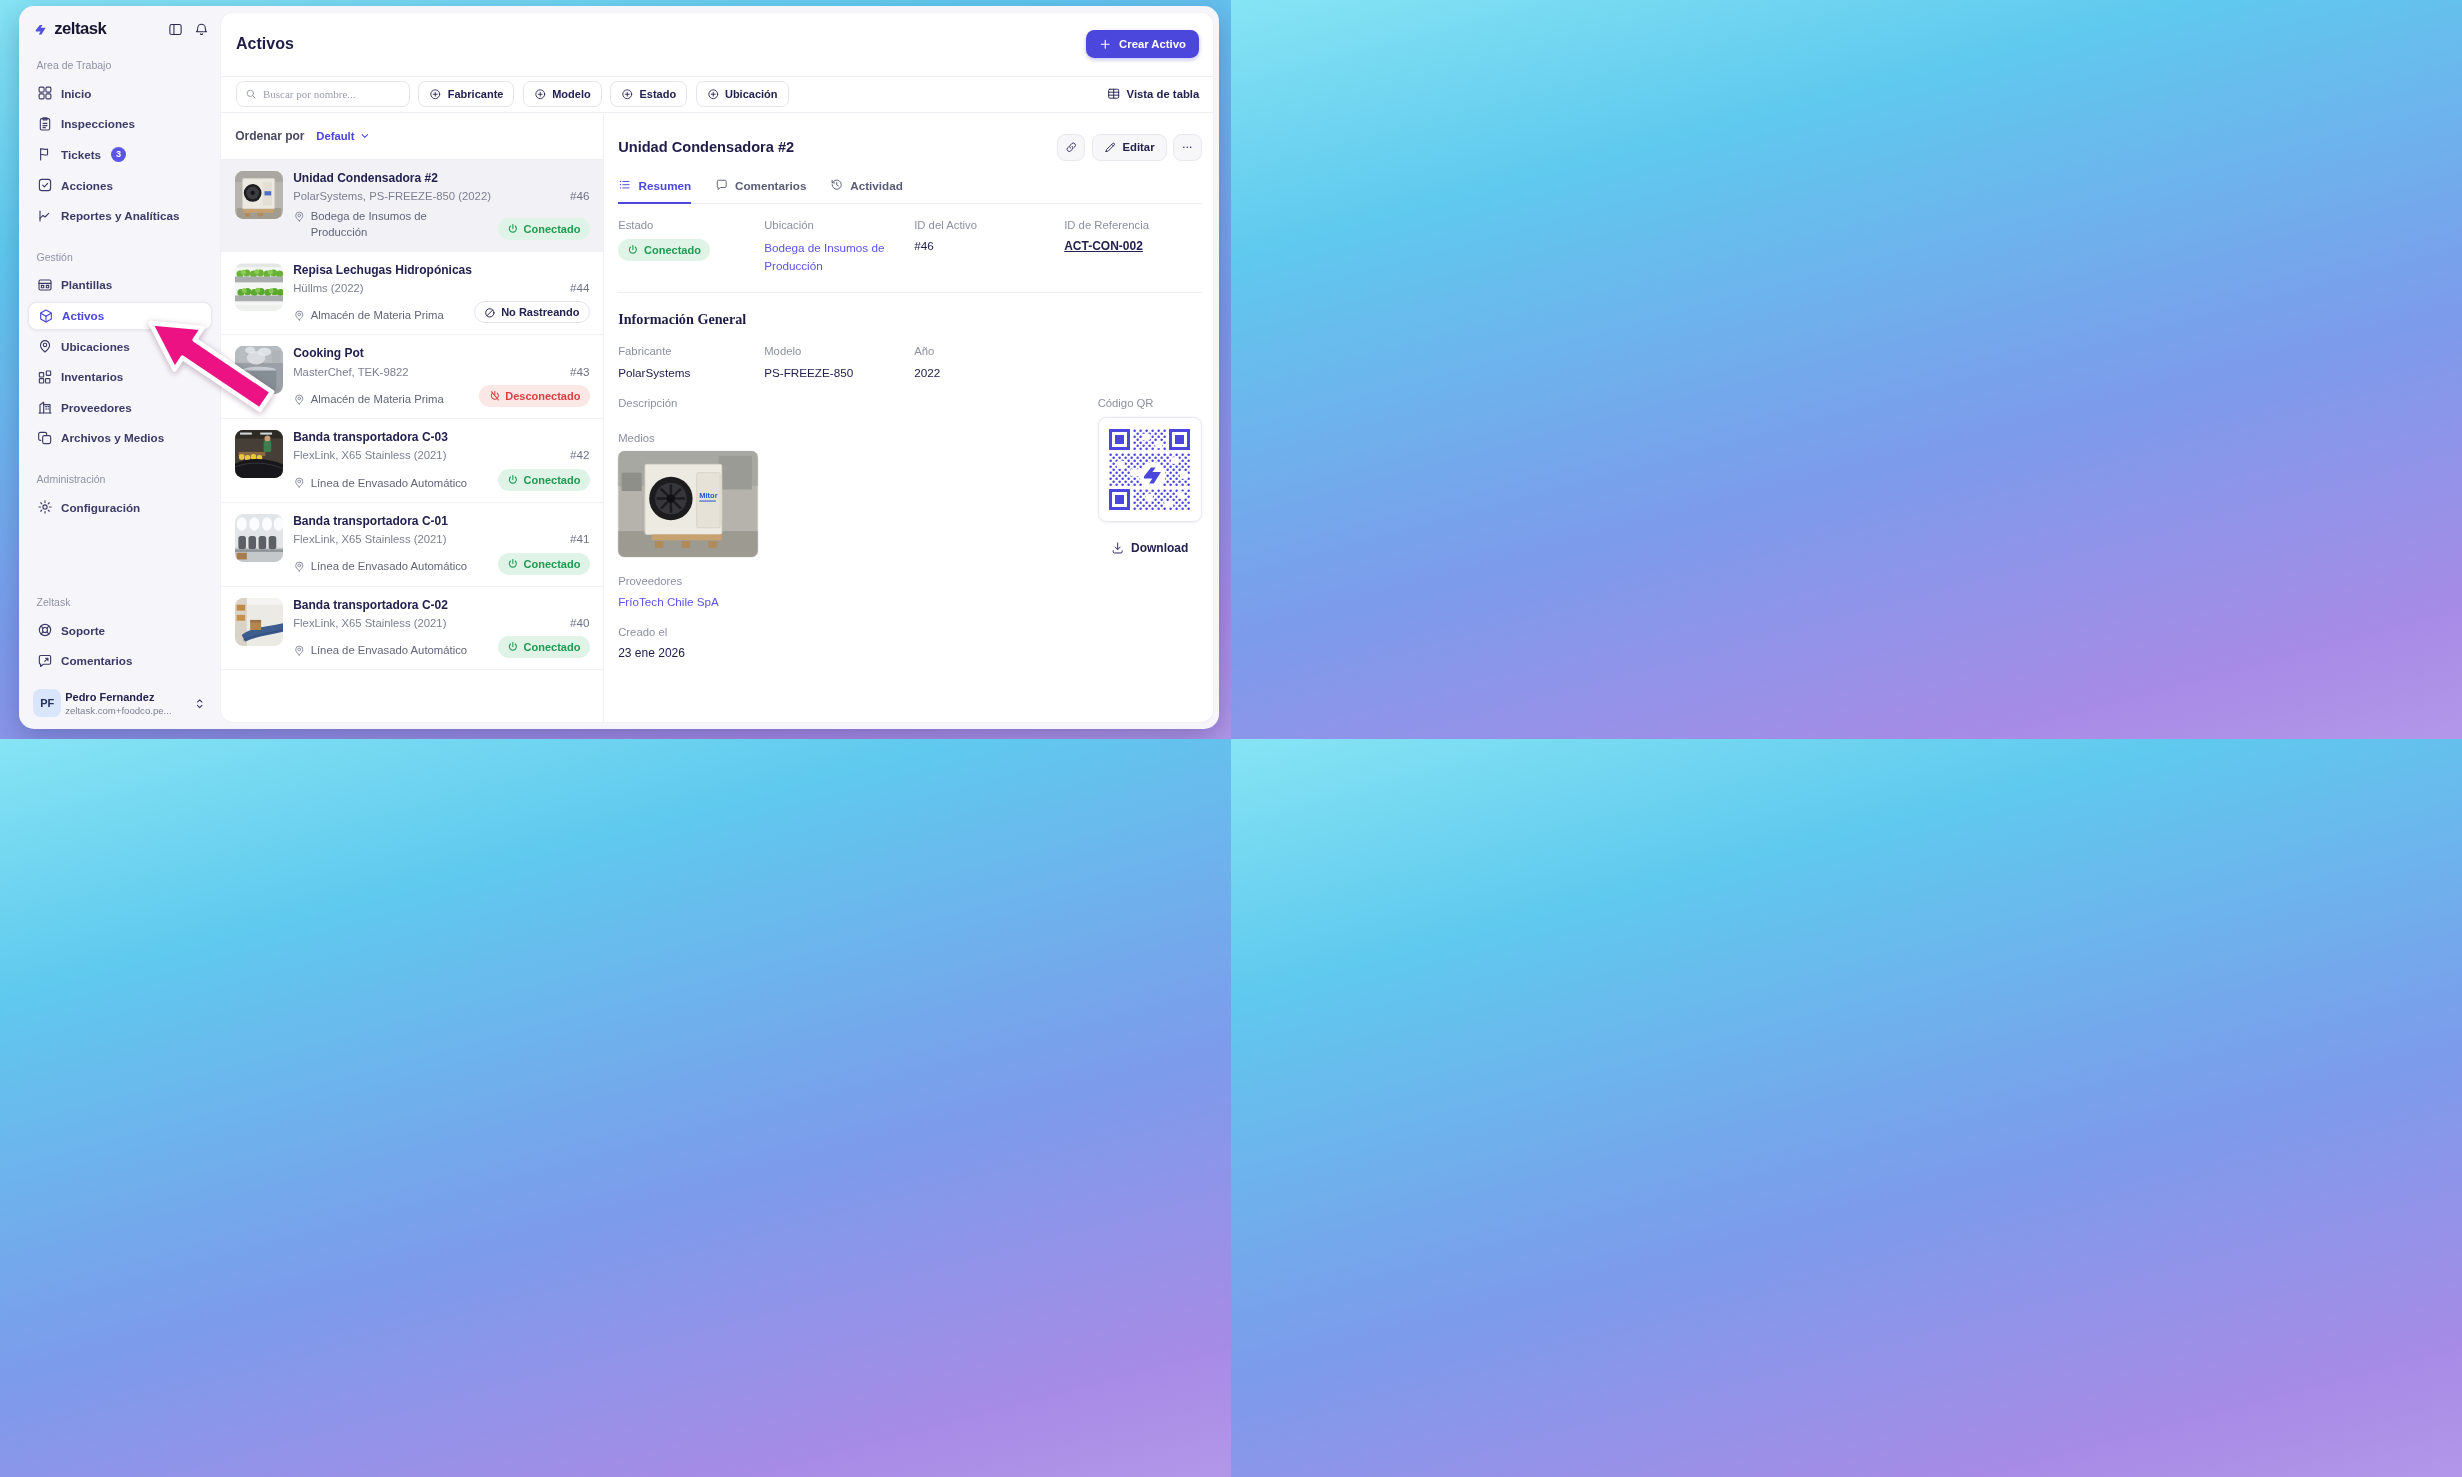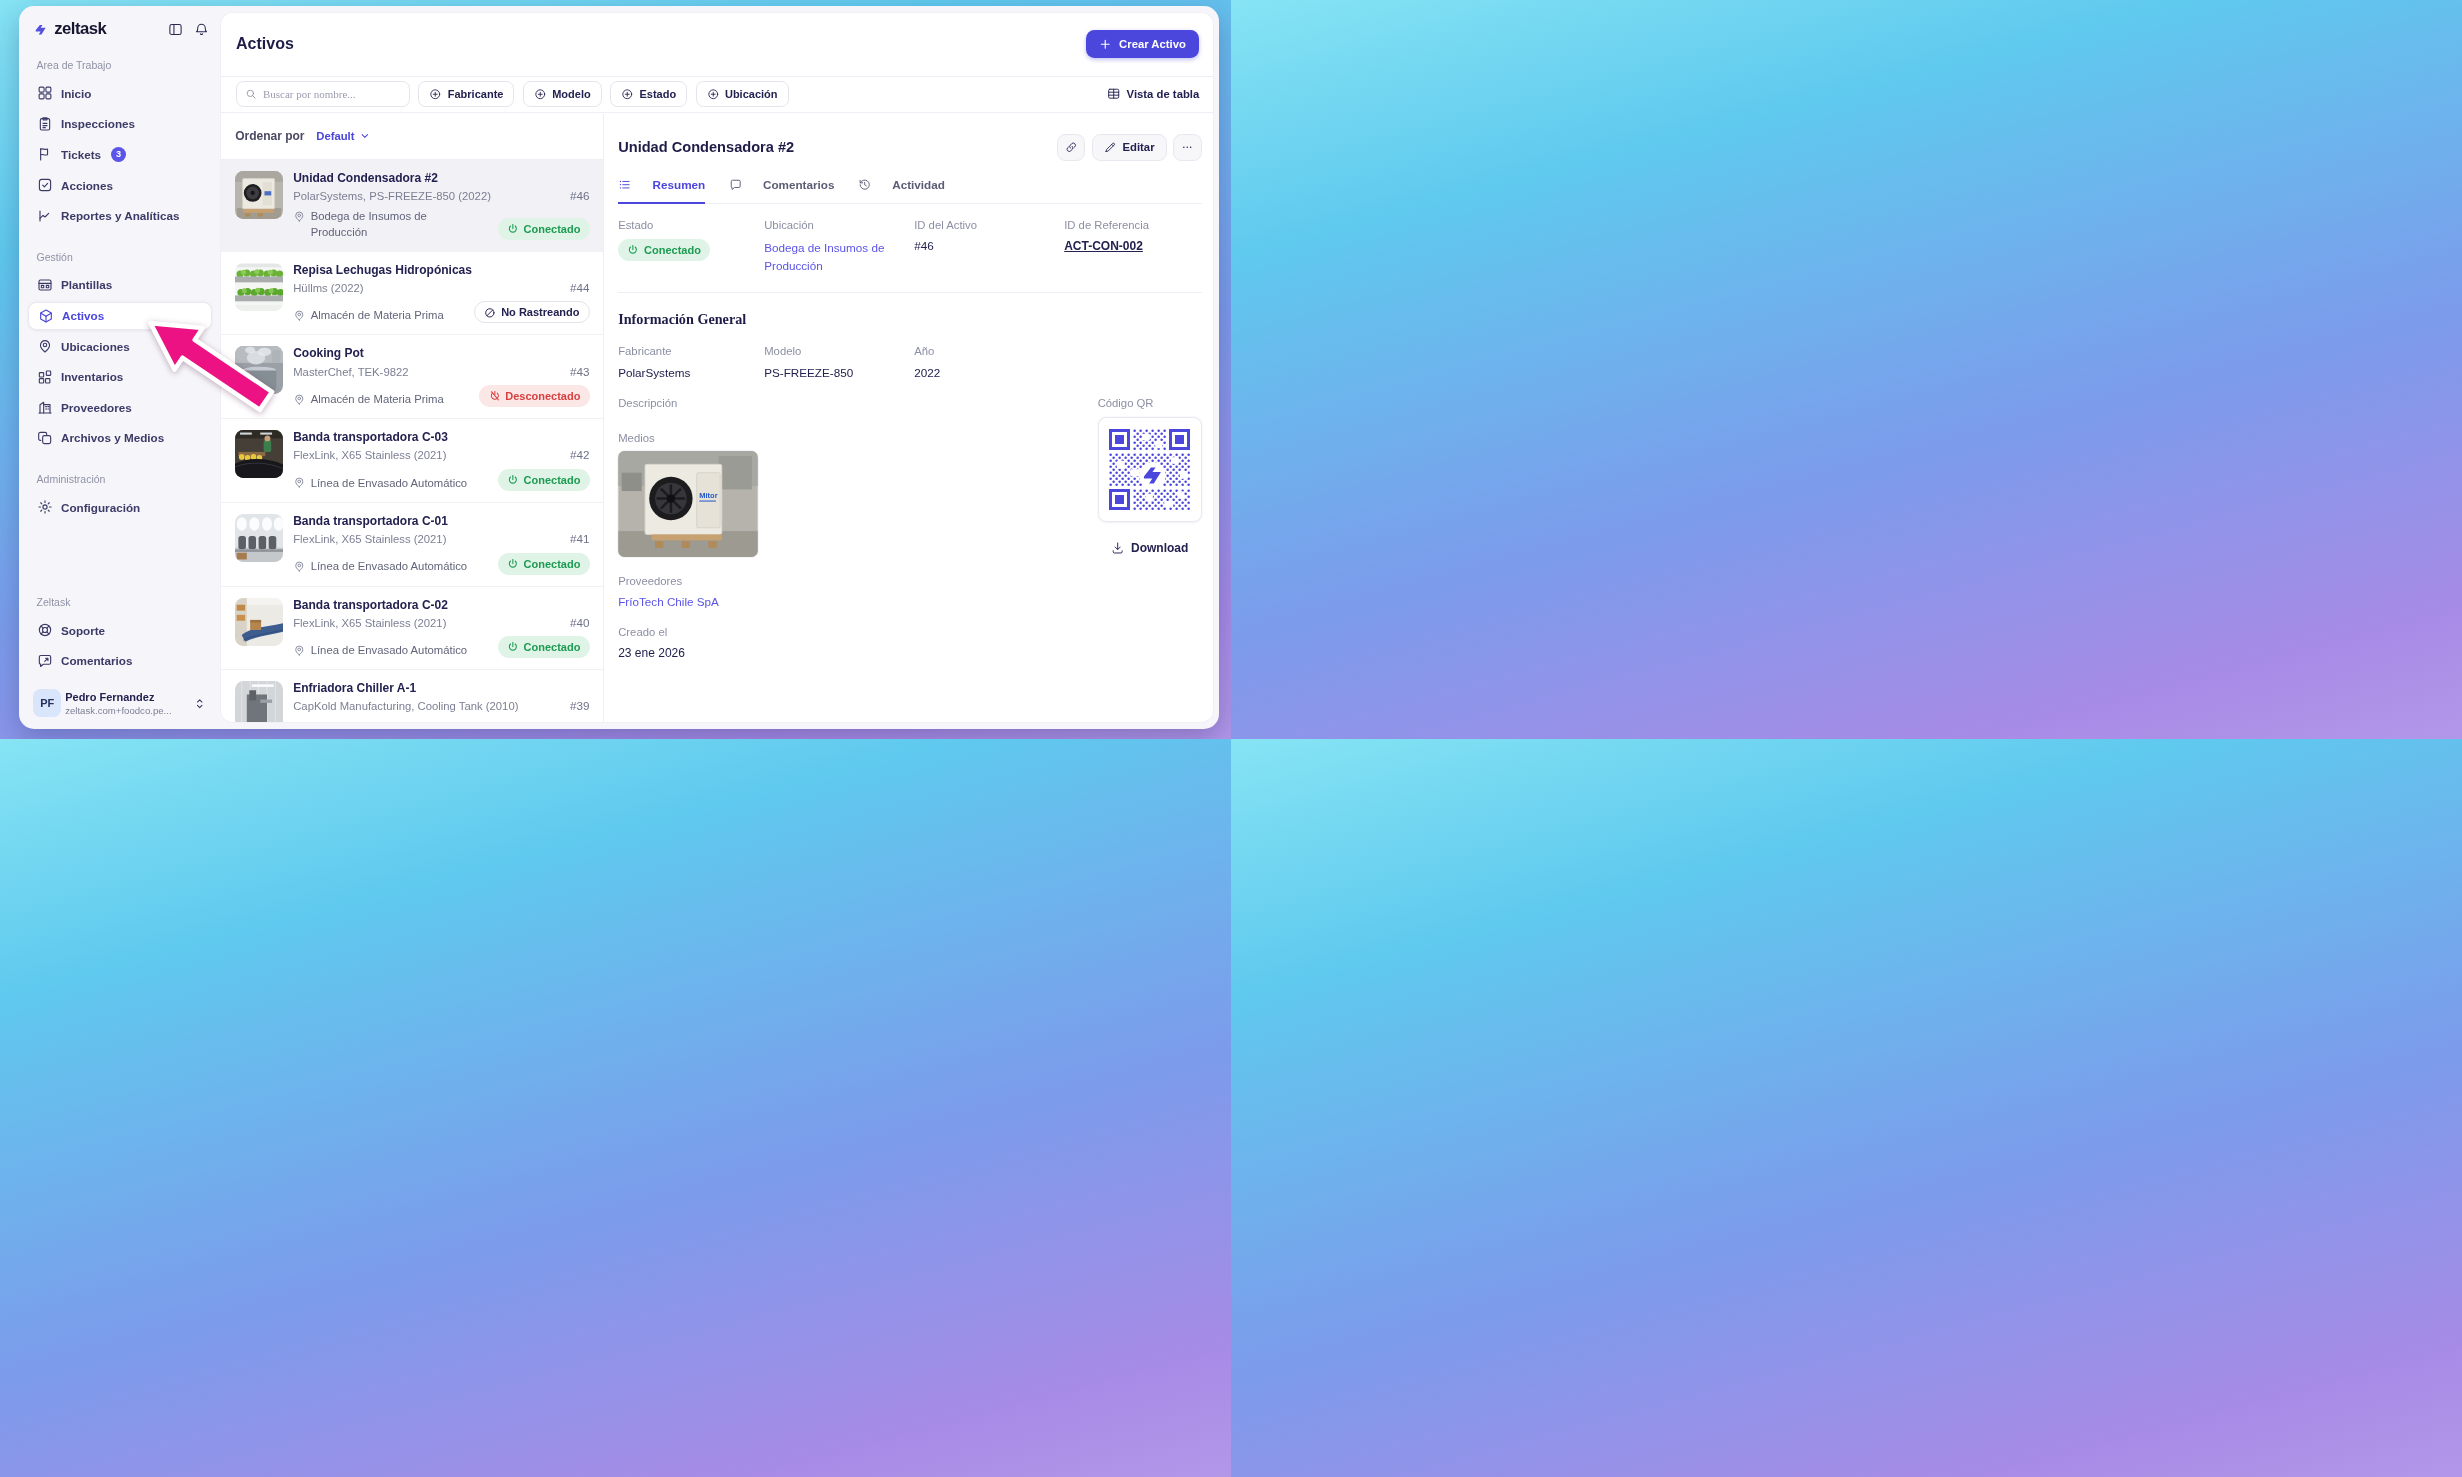--- a/index.html
+++ b/index.html
@@ -85,21 +85,21 @@
   
   .detail-col { flex:1; padding:20px 11px 0 14.2px; overflow:hidden; position:relative; }
   .detail-header { display:flex; align-items:center; }
   .detail-title { font-size:14.6px; font-weight:800; color:#1F1D48; }
   .detail-actions { margin-left:auto; display:flex; gap:6.7px; }
   .icon-btn { height:27px; min-width:28.4px; border:0.8px solid #E7E8EF; background:#F7F7FA; border-radius:8.4px; display:flex;
     align-items:center; justify-content:center; gap:5.9px; color:#232150; cursor:pointer; font-family:inherit; }
   .icon-btn .i { width:12.5px; height:12.5px; }
   .edit-btn { padding:12px 11px; font-size:11.3px; font-weight:700; color:#232150; }
   .tabs { margin-top:17.6px; display:flex; gap:23.4px; border-bottom:0.8px solid #EEEFF4; }
-  .tab { display:flex; align-items:flex-start; gap:21px; font-size:11.7px; font-weight:600; color:#5A5D75; padding-bottom:10px;
+  .tab { display:flex; align-items:flex-end; gap:7px; font-size:11.7px; font-weight:600; color:#5A5D75; padding-bottom:10px;
     cursor:pointer; border-bottom:2.5px solid transparent; margin-bottom:-0.8px; }
   .tab .i { width:13.4px; height:13.4px; }
   .tab.active { color:#4B46DC; border-bottom-color:#4B46DC; }
   .fields-grid { margin-top:15px; display:grid; grid-template-columns:146px 150px 150px 1fr; }
   .f-label { font-size:11.3px; color:#8C8FA3; font-weight:500; }
   .f-value { margin-top:8.4px; font-size:11.7px; color:#232150; }
   .f-link { color:#5B54E6; max-width:125px; line-height:1.55; cursor:pointer; }
   .f-strong { font-weight:600; font-size:12px;text-decoration:underline; }
   .hr { border-top:0.8px solid #EEEFF4; margin-top:16.7px; }
   .section-heading { margin-top:18.4px; font-size:14.2px; font-weight:800; color:#1F1D48;font-family:Liberation Serif, serif; }
@@ -799,39 +799,20 @@
                       <svg viewBox="0 0 14 14" width="11.7" height="11.7">
                         <use href="#ic-power"></use>
                       </svg>
                     </span>
                     <span>Conectado</span>
                   </span>
               </div>
             </div>
           </div>
 
-          <div class="asset-item">
-            <span class="thumb">
-                <svg viewBox="0 0 57 57" width="48" height="48">
-                  <rect width="57" height="57" fill="#d3d6d9"></rect>
-                  <path d="M8 0v57M18 0v57M28 0v57M38 0v57M48 0v57" stroke="#e4e6e8"></path>
-                  <rect x="20" y="4" width="26" height="3" fill="#fbfcfc"></rect>
-                  <rect x="14" y="16" width="24" height="34" fill="#70757b"></rect>
-                  <rect x="17" y="11" width="8" height="12" fill="#5d6268"></rect>
-                  <rect x="30" y="22" width="14" height="4" fill="#9aa0a5"></rect>
-                </svg>
-              </span>
-            <div class="asset-body">
-              <div class="asset-title">Enfriadora Chiller A-1</div>
-              <div class="asset-sub-row">
-                <span class="asset-sub">CapKold Manufacturing, Cooling Tank (2010)</span>
-                <span class="asset-id">#39</span>
-              </div>
-            </div>
-          </div>
 
         </div>
       </div>
 
       <div class="detail-col">
         <div class="detail-header">
           <h2 class="detail-title">Unidad Condensadora #2</h2>
           <div class="detail-actions">
             <button class="icon-btn">
                 <span class="i">

